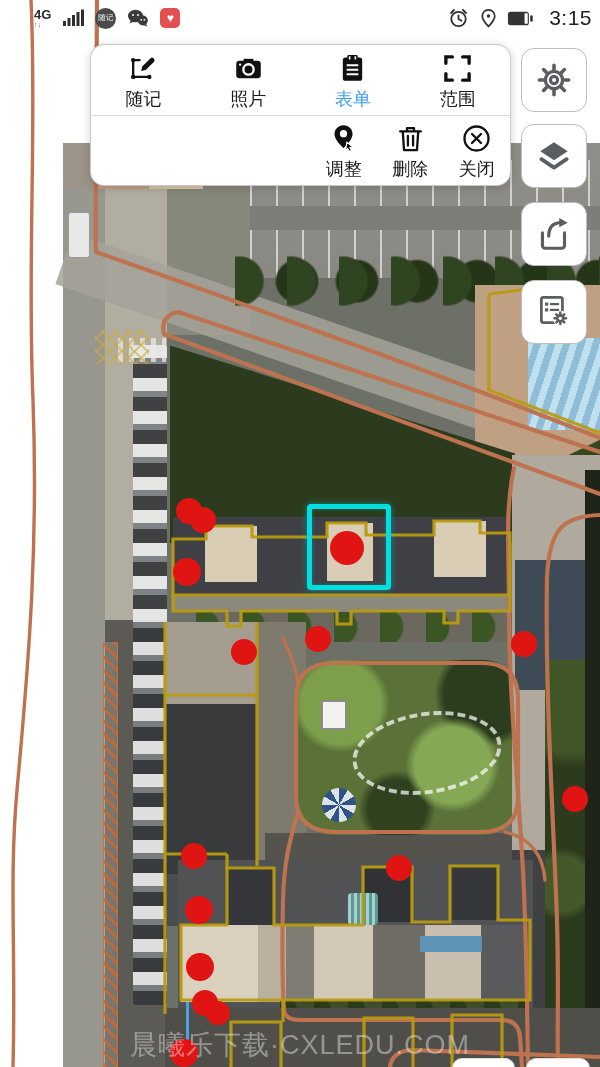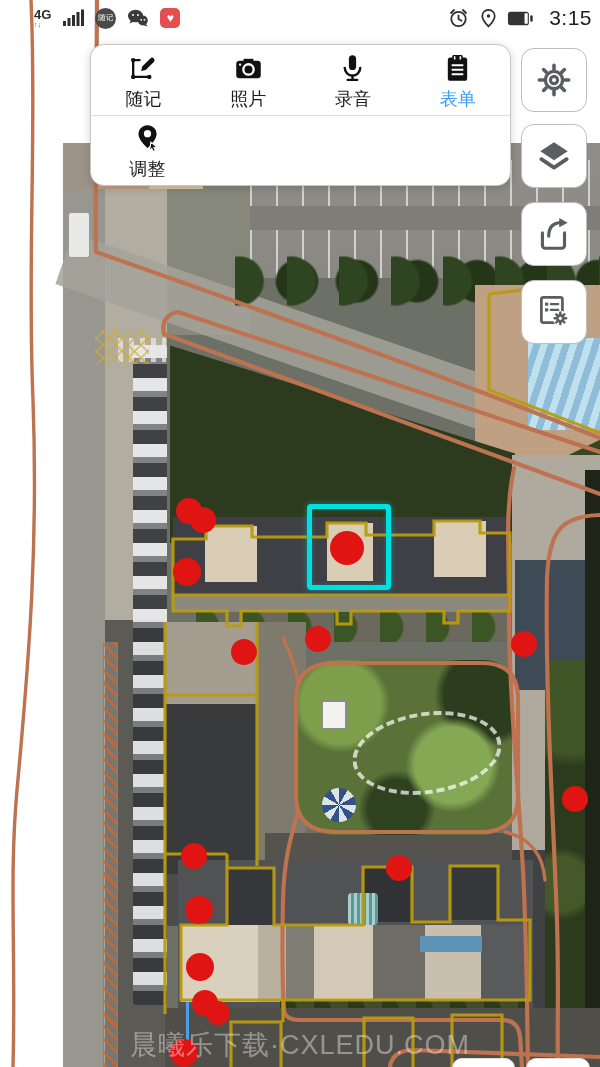--- a/index.html
+++ b/index.html
@@ -109,21 +109,21 @@
   .badge{width:21px;height:21px;border-radius:50%;background:#4a4a4a;color:#fff;font-size:7.5px;
     display:flex;align-items:center;justify-content:center;letter-spacing:0;}
   .redapp{width:20px;height:20px;border-radius:5px;background:#e34f4f;color:#fff;font-size:12px;line-height:20px;text-align:center;}
   .sb-right{margin-left:auto;display:flex;align-items:center;gap:7px;}
   .sb-time{font-size:21px;color:#1f1f1f;letter-spacing:.5px;margin-left:8px;}
 
   
   .panel{position:absolute;left:90px;top:44px;width:421px;height:142px;background:#fff;border:1px solid #c8c8c8;
     border-radius:14px;box-shadow:0 2px 10px rgba(0,0,0,.18);z-index:10;display:flex;flex-direction:column;}
   .tb-row1{height:71px;display:flex;border-bottom:1px solid #ddd;padding-top:8px;}
-  .tb-row2{height:70px;display:flex;justify-content:space-between;padding-top:7px;margin-left:23px;}
+  .tb-row2{height:70px;display:flex;justify-content:flex-end;padding-top:7px;}
   .tb-item{width:66.5px;display:flex;flex-direction:column;align-items:center;cursor:pointer;flex:1;}
   .tb-row2 .tb-item{flex:0 0 66.5px;}
   .tb-item svg{width:31px;height:31px;}
   .tb-label{font-size:18px;color:#1c1c1c;margin-top:3px;white-space:nowrap;}
   .tb-label.active{color:#3f9ef5;}
 
   
   .side-btn{position:absolute;left:521px;width:66px;height:64px;background:#fff;border:1px solid #bdbdbd;
     border-radius:13px;z-index:10;display:flex;align-items:center;justify-content:center;}
   .side-btn svg{width:40px;height:40px;}
@@ -296,44 +296,55 @@
         <svg viewBox="0 0 24 24">
           <path d="M8.2,6.5 L8.2,4.5 L15.8,4.5 L15.8,6.5 Z" fill="#111"></path>
           <rect x="2.5" y="6" width="19" height="13.5" rx="2.5" fill="#111"></rect>
           <circle cx="12" cy="12.7" r="4" stroke="#fff" stroke-width="1.8" fill="none"></circle>
           <circle cx="5.5" cy="9" r="0.9" fill="#fff"></circle>
         </svg>
         <span class="tb-label">照片</span>
       </div>
       <div class="tb-item">
         <svg viewBox="0 0 24 24">
-          <rect x="9.2" y="1.8" width="5.6" height="11.4" rx="2.8" fill="#111"></rect>
-          <path d="M6,11.5 a6,6 0 0 0 12,0" stroke="#111" stroke-width="1.9" fill="none" stroke-linecap="round"></path>
-          <path d="M12,17.5 L12,20.6 M8.3,20.8 L15.7,20.8" stroke="#111" stroke-width="1.9" stroke-linecap="round"></path>
-        </svg>
-        <span class="tb-label">录音</span>
-      </div>
-      <div class="tb-item">
-        <svg viewBox="0 0 24 24">
           <rect x="4.5" y="3.5" width="15" height="18" rx="2" fill="#111"></rect>
           <rect x="8" y="1.5" width="8" height="4" rx="1" fill="#111"></rect>
           <path d="M9.8,2.5 L9.8,5 M14.2,2.5 L14.2,5" stroke="#fff" stroke-width="1.2"></path>
           <path d="M7.5,9.5 L16.5,9.5 M7.5,13 L16.5,13 M7.5,16.5 L16.5,16.5" stroke="#fff" stroke-width="1.5"></path>
         </svg>
         <span class="tb-label active" style="color: rgb(63, 158, 245); text-align: center;">表单</span>
       </div>
+      <div class="tb-item">
+        <svg viewBox="0 0 24 24">
+          <path d="M3,8 L3,3 L8,3 M16,3 L21,3 L21,8 M21,16 L21,21 L16,21 M8,21 L3,21 L3,16" stroke="#111" stroke-width="2.6" fill="none" stroke-linecap="round"></path>
+        </svg>
+        <span class="tb-label">范围</span>
+      </div>
     </div>
     <div class="tb-row2">
       <div class="tb-item">
         <svg viewBox="0 0 24 24">
           <path d="M12,1.8 C7.7,1.8 5,5.2 5,8.7 C5,13.2 12,19.5 12,19.5 C12,19.5 19,13.2 19,8.7 C19,5.2 16.3,1.8 12,1.8 Z" fill="#111"></path>
           <circle cx="12" cy="8.3" r="2.8" fill="#fff"></circle>
           <path d="M14.6,14.8 l4.6,3.9 l-2.3,.3 l1.2,2.3 l-1.6,.8 l-1.2,-2.3 l-1.7,1.6 z" fill="#111" stroke="#fff" stroke-width="0.8"></path>
         </svg>
         <span class="tb-label">调整</span>
+      </div>
+      <div class="tb-item">
+        <svg viewBox="0 0 24 24">
+          <path d="M4,6.5 L20,6.5 M9.3,6.5 L9.3,4 L14.7,4 L14.7,6.5 M6,6.5 L7,21 L17,21 L18,6.5 M10,10 L10,17.5 M14,10 L14,17.5" stroke="#111" stroke-width="1.8" fill="none" stroke-linecap="round" stroke-linejoin="round"></path>
+        </svg>
+        <span class="tb-label">删除</span>
+      </div>
+      <div class="tb-item">
+        <svg viewBox="0 0 24 24">
+          <circle cx="12" cy="12" r="9.3" stroke="#111" stroke-width="1.8" fill="none"></circle>
+          <path d="M8.5,8.5 L15.5,15.5 M15.5,8.5 L8.5,15.5" stroke="#111" stroke-width="1.8" stroke-linecap="round"></path>
+        </svg>
+        <span class="tb-label">关闭</span>
       </div>
     </div>
   </div>
 
   <div class="side-btn sbtn1">
     <svg viewBox="0 0 38 38">
       <circle cx="19" cy="19" r="8.2" class="ic-stroke" style="stroke-width:3.2px"></circle>
       <path d="M29,19 L33,19 M26.1,26.1 L28.9,28.9 M19,29 L19,33 M11.9,26.1 L9.1,28.9 M9,19 L5,19 M11.9,11.9 L9.1,9.1 M19,9 L19,5 M26.1,11.9 L28.9,9.1" class="ic-stroke" style="stroke-width:3.4px"></path>
       <circle cx="19" cy="19" r="3.4" class="ic-stroke" style="stroke-width:3px"></circle>
     </svg>

